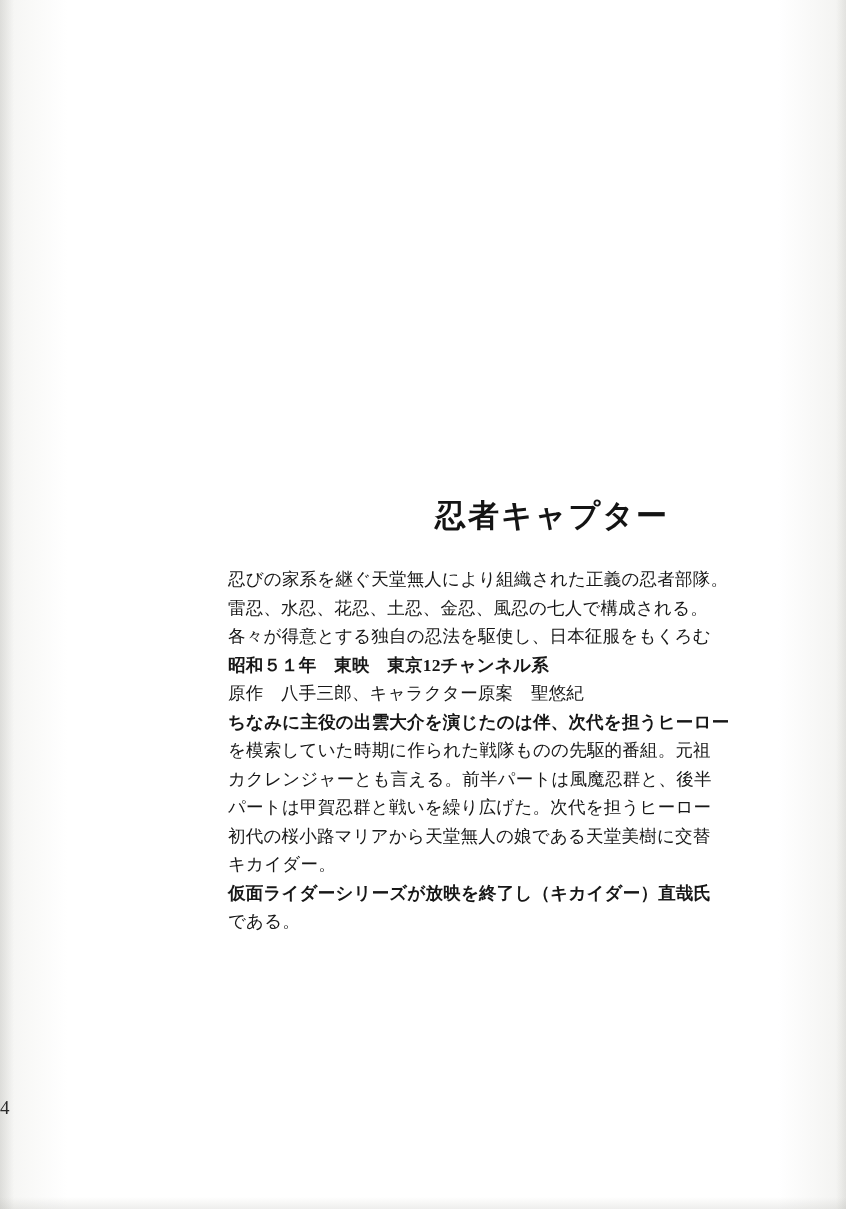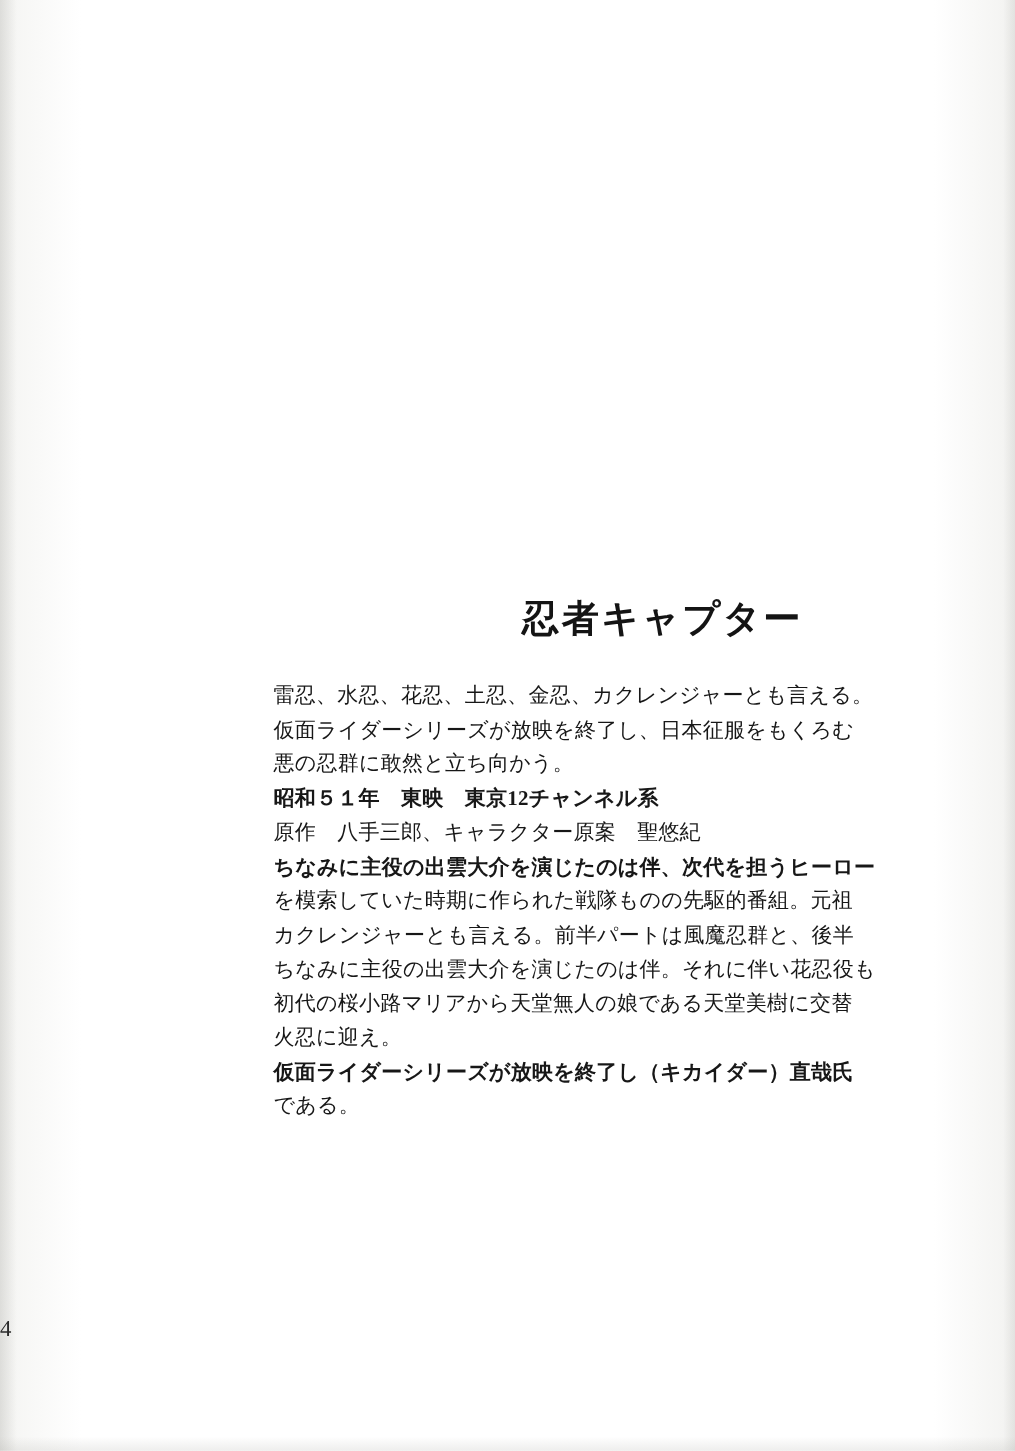--- a/index.html
+++ b/index.html
@@ -110,30 +110,30 @@
 <div class="page">
   <div class="paper-tone"></div>
   <div class="edge-shadow-left"></div>
   <div class="edge-shadow-right"></div>
   <div class="edge-shadow-bottom"></div>
 
   <div class="content">
     <h1 class="article-title">忍者キャプター</h1>
 
     <div class="body-block">
-      <p>雷忍、水忍、花忍、土忍、金忍、カクレンジャーとも言える。</p>
-      <p>仮面ライダーシリーズが放映を終了し、日本征服をもくろむ</p>
-      <p>悪の忍群に敢然と立ち向かう。</p>
+      <p>忍びの家系を継ぐ天堂無人により組織された正義の忍者部隊。</p>
+      <p>雷忍、水忍、花忍、土忍、金忍、風忍の七人で構成される。</p>
+      <p>各々が得意とする独自の忍法を駆使し、日本征服をもくろむ</p>
       <p class="para-gap">昭和５１年　東映　東京12チャンネル系</p>
       <p>原作　八手三郎、キャラクター原案　聖悠紀</p>
       <p class="para-gap">ちなみに主役の出雲大介を演じたのは伴、次代を担うヒーロー</p>
       <p>を模索していた時期に作られた戦隊ものの先駆的番組。元祖</p>
       <p>カクレンジャーとも言える。前半パートは風魔忍群と、後半</p>
-      <p>ちなみに主役の出雲大介を演じたのは伴。それに伴い花忍役も</p>
+      <p>パートは甲賀忍群と戦いを繰り広げた。次代を担うヒーロー</p>
       <p>初代の桜小路マリアから天堂無人の娘である天堂美樹に交替</p>
-      <p>火忍に迎え。</p>
+      <p>キカイダー。</p>
       <p class="para-gap">仮面ライダーシリーズが放映を終了し（キカイダー）直哉氏</p>
       <p>である。</p>
     </div>
   </div>
 
   <div class="page-number">4</div>
 </div>
 
 </body></html>

